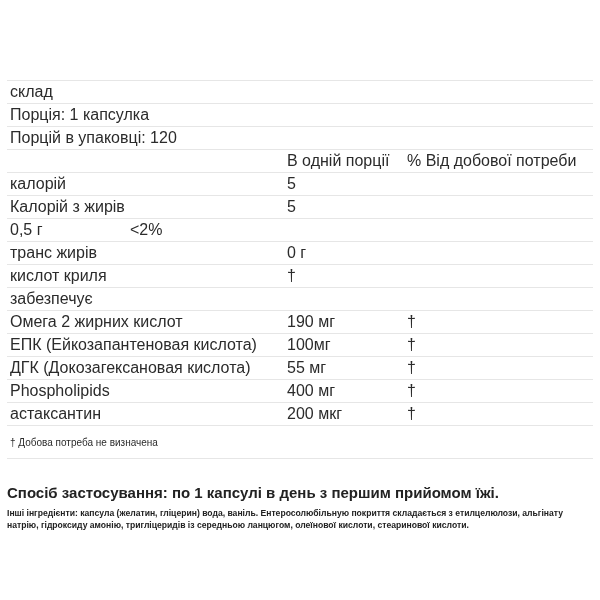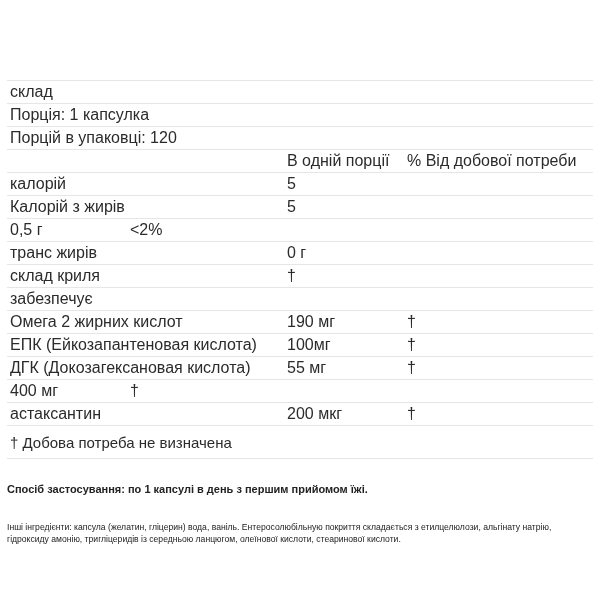--- a/index.html
+++ b/index.html
@@ -15,30 +15,30 @@
     .row {
       display: flex; height: 23px; align-items: center;
       border-top: 1px solid #e6e6e6;
       font-size: 16px;
       box-sizing: border-box;
     }
     .row .c1 { width: 277px; padding-left: 3px; box-sizing: border-box; }
     .row .c2 { width: 120px; padding-left: 3px; box-sizing: border-box; }
     .row .c3 { flex: 1; padding-left: 3px; box-sizing: border-box; }
     .row.full .c1 { width: auto; }
-    .row.note { height: 34px; font-size: 15px; }
+    .row.note { height: 34px; font-size: 10px; }
     .row.last { border-bottom: 1px solid #e6e6e6; }
     .usage {
       position: absolute; left: 7px; top: 472px; width: 586px;
-      font-size: 11px; font-weight: bold; color: #222;
+      font-size: 15px; font-weight: bold; color: #222;
       line-height: 12px;
     }
     .ingredients {
-      position: absolute; left: 7px; top: 512px; width: 586px;
-      font-size: 8.6px; font-weight: normal; color: #222;
+      position: absolute; left: 7px; top: 498px; width: 586px;
+      font-size: 8.6px; font-weight: bold; color: #222;
       line-height: 12.5px;
     }
   </style>
 </head>
 <body>
 
 <div class="facts">
   <div class="row full">
     <span class="c1">склад</span>
   </div>
@@ -67,21 +67,21 @@
   <div class="row">
     <span class="c2">0,5 г</span>
     <span class="c3">&lt;2%</span>
   </div>
   <div class="row">
     <span class="c1">транс жирів</span>
     <span class="c2">0 г</span>
     <span class="c3"></span>
   </div>
   <div class="row">
-    <span class="c1">склад криля</span>
+    <span class="c1">кислот криля</span>
     <span class="c3">†</span>
   </div>
 
   <div class="row full">
     <span class="c1">забезпечує</span>
   </div>
 
   <div class="row">
     <span class="c1">Омега 2 жирних кислот</span>
     <span class="c2">190 мг</span>
@@ -91,20 +91,21 @@
     <span class="c1">ЕПК (Ейкозапантеновая кислота)</span>
     <span class="c2">100мг</span>
     <span class="c3">†</span>
   </div>
   <div class="row">
     <span class="c1">ДГК (Докозагексановая кислота)</span>
     <span class="c2">55 мг</span>
     <span class="c3">†</span>
   </div>
   <div class="row">
+    <span class="c1">Phospholipids</span>
     <span class="c2">400 мг</span>
     <span class="c3">†</span>
   </div>
   <div class="row">
     <span class="c1">астаксантин</span>
     <span class="c2">200 мкг</span>
     <span class="c3">†</span>
   </div>
 
   <div class="row full note last">

